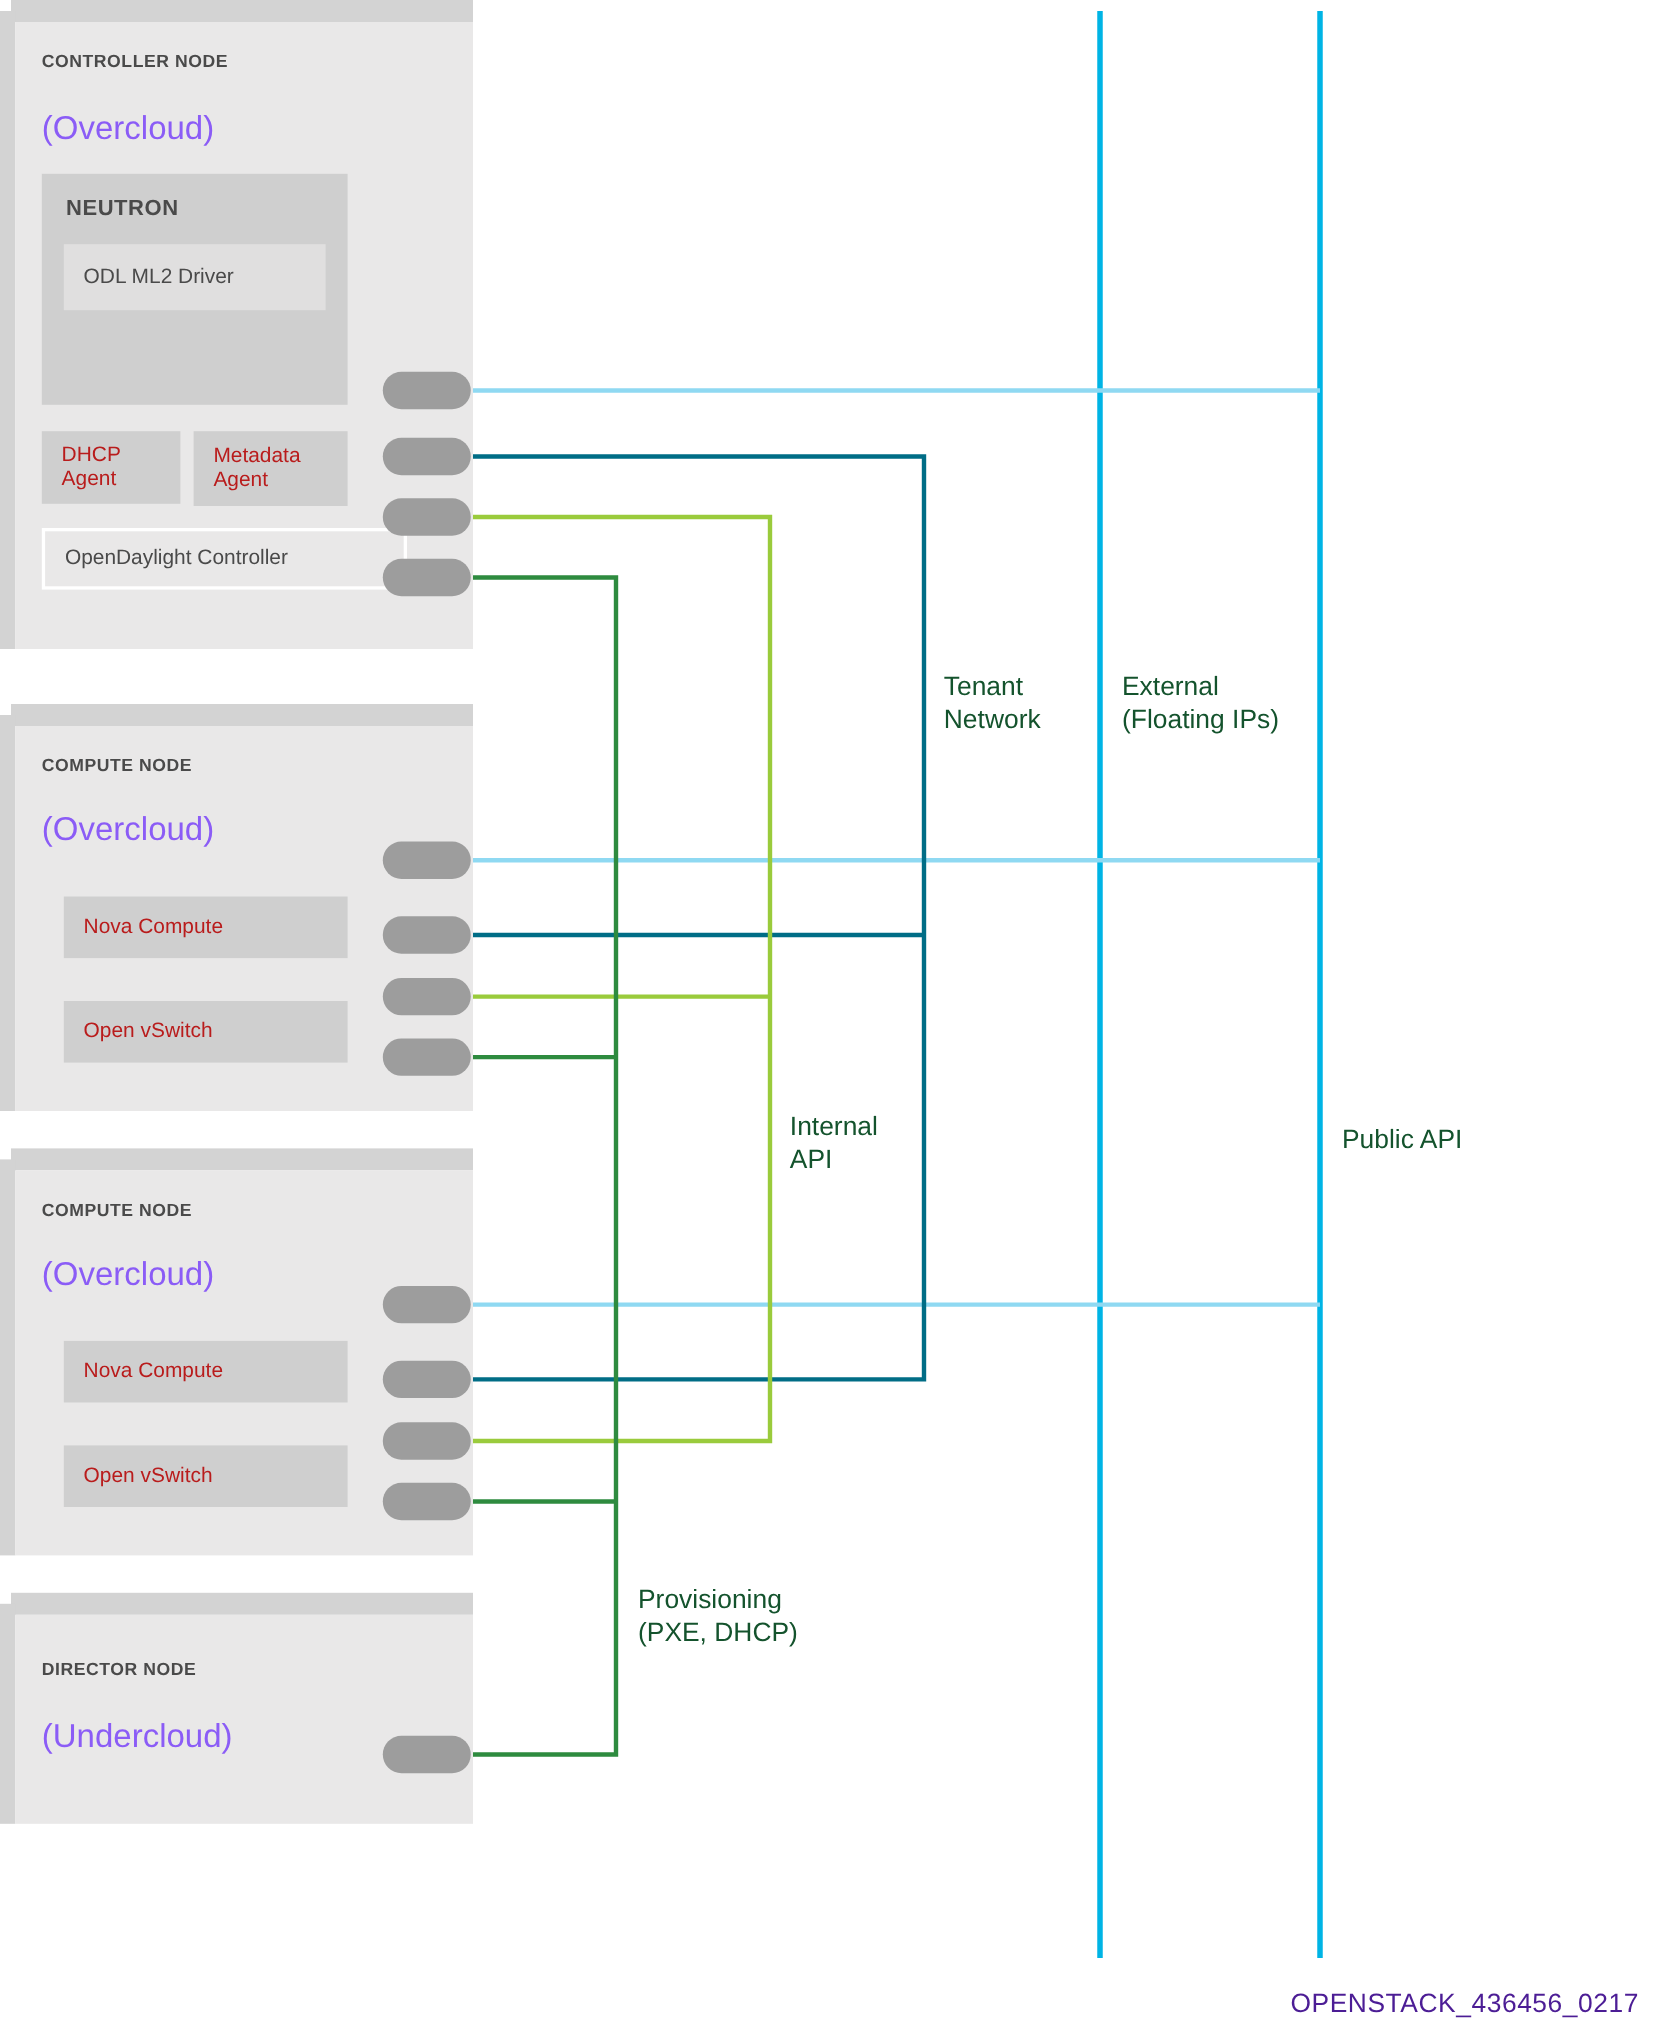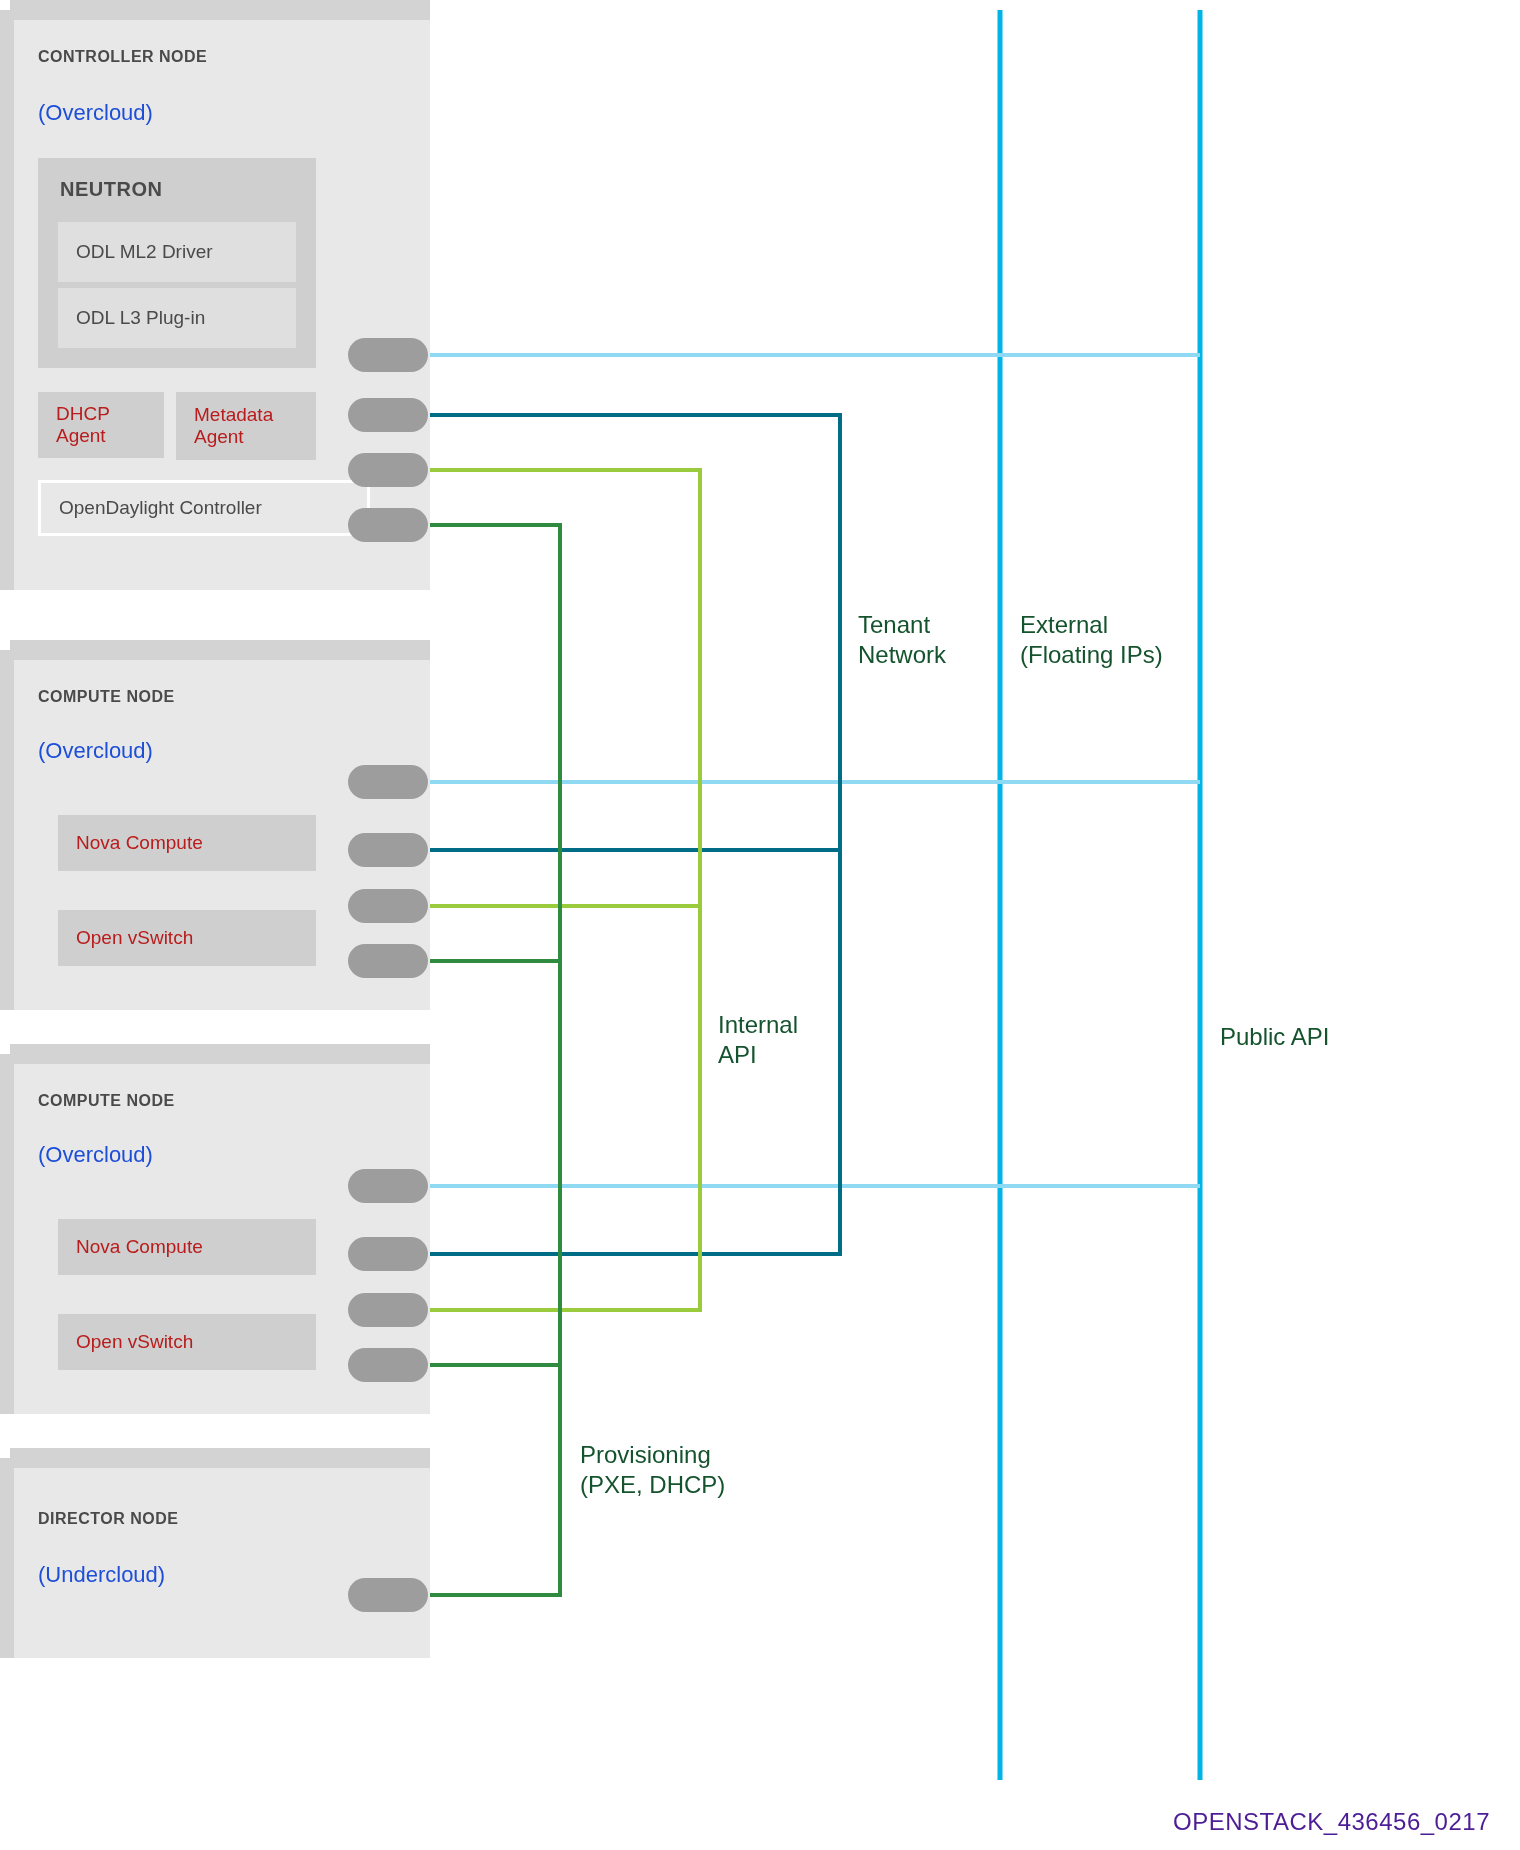--- a/index.html
+++ b/index.html
@@ -2,21 +2,21 @@
 <html><head>
 <meta charset="utf-8">
 <style>
   html,body{margin:0;padding:0;background:#fff;font-family:"Helvetica Neue",Arial,sans-serif;color:#4a4a4a}
   #stage{position:relative;width:1520px;height:1850px}
   svg{position:absolute;left:0;top:0}
 
   .node{position:absolute;background:#e9e8e8}
   .shadow{position:absolute;background:#d3d3d3}
   .title{position:absolute;font-weight:700;font-size:16px;letter-spacing:.5px;color:#4a4a4a}
-  .sub{position:absolute;font-size:22px;color:#1d4ed8}
+  .sub{position:absolute;font-size:30px;color:#8b5cf6}
   .box{position:absolute;background:#cfcfcf;font-size:19px;color:#b91c1c;display:flex;align-items:center}
   .boxlabel{padding-left:18px;line-height:1.15}
   .innerbox{position:absolute;background:#e0dfdf;font-size:19px;color:#4a4a4a;display:flex;align-items:center;padding-left:18px;box-sizing:border-box}
   .odl{position:absolute;background:#e9e8e8;border:3px solid #fff;font-size:19px;display:flex;align-items:center;padding-left:18px;box-sizing:border-box}
   .port{position:absolute;height:34px;background:#9d9d9d;border-radius:17px}
   .net-label{position:absolute;font-size:24px;color:#14532d;line-height:1.25}
   .footer{position:absolute;font-size:24px;color:#4c1d95;letter-spacing:.5px}
 </style>
 </head>
 <body>
@@ -47,23 +47,20 @@
 <div class="shadow" style="left:10px;top:0px;width:420px;height:20px"></div>
 <div class="shadow" style="left:0px;top:10px;width:14px;height:580px"></div>
 <div class="node" style="left:14px;top:20px;width:416px;height:570px"></div>
 <div class="title" style="left:38px;top:48px">CONTROLLER NODE</div>
 <div class="sub" style="left:38px;top:100px">(Overcloud)</div>
 
 <div class="box" style="left:38px;top:158px;width:278px;height:210px"></div>
 <div class="title" style="left:60px;top:178px;font-size:20px;font-weight:700"><span>NEUTRON</span></div>
 <div class="innerbox" style="left:58px;top:222px;width:238px;height:60px">
       <span>ODL ML2 Driver</span>
-    </div>
-<div class="innerbox" style="left:58px;top:288px;width:238px;height:60px">
-      <span>ODL L3 Plug-in</span>
     </div>
 
 <div class="box" style="left:38px;top:392px;width:126px;height:66px">
       <span class="boxlabel" style="white-space:pre-line">DHCP
 Agent</span>
     </div>
 <div class="box" style="left:176px;top:392px;width:140px;height:68px">
       <span class="boxlabel" style="white-space:pre-line">Metadata
 Agent</span>
     </div>

